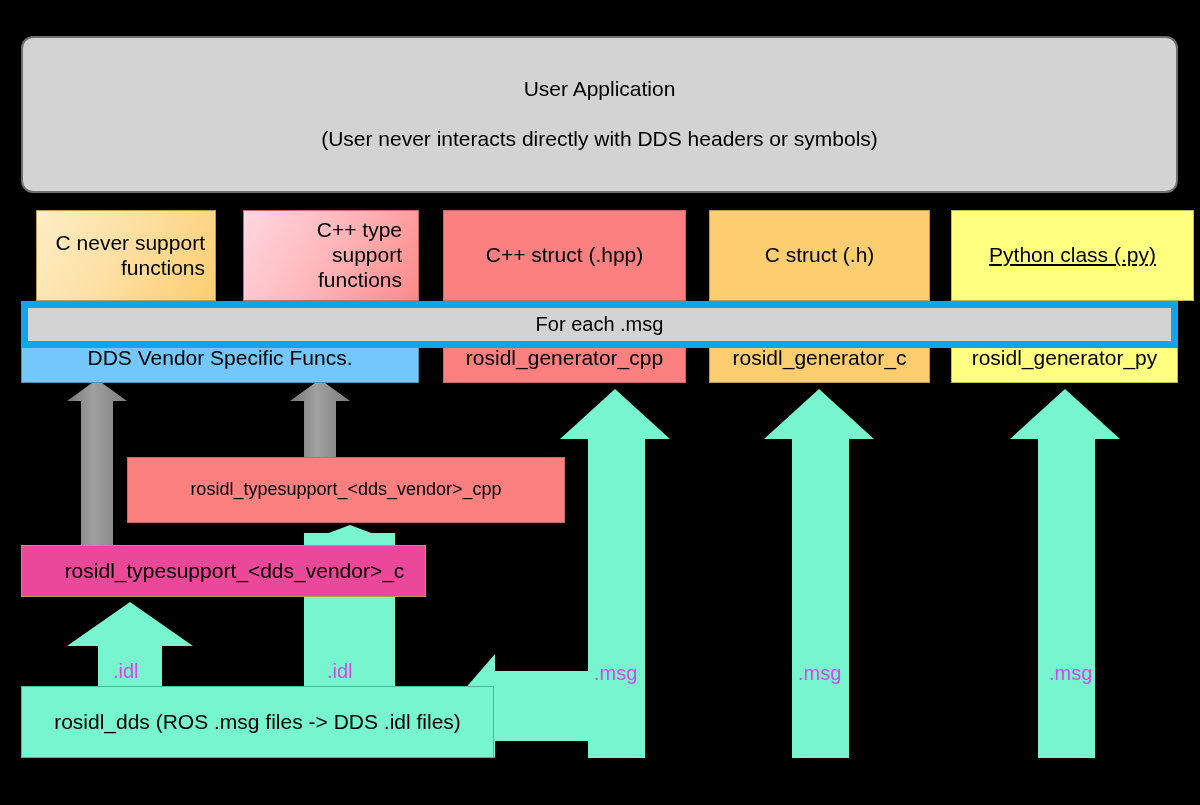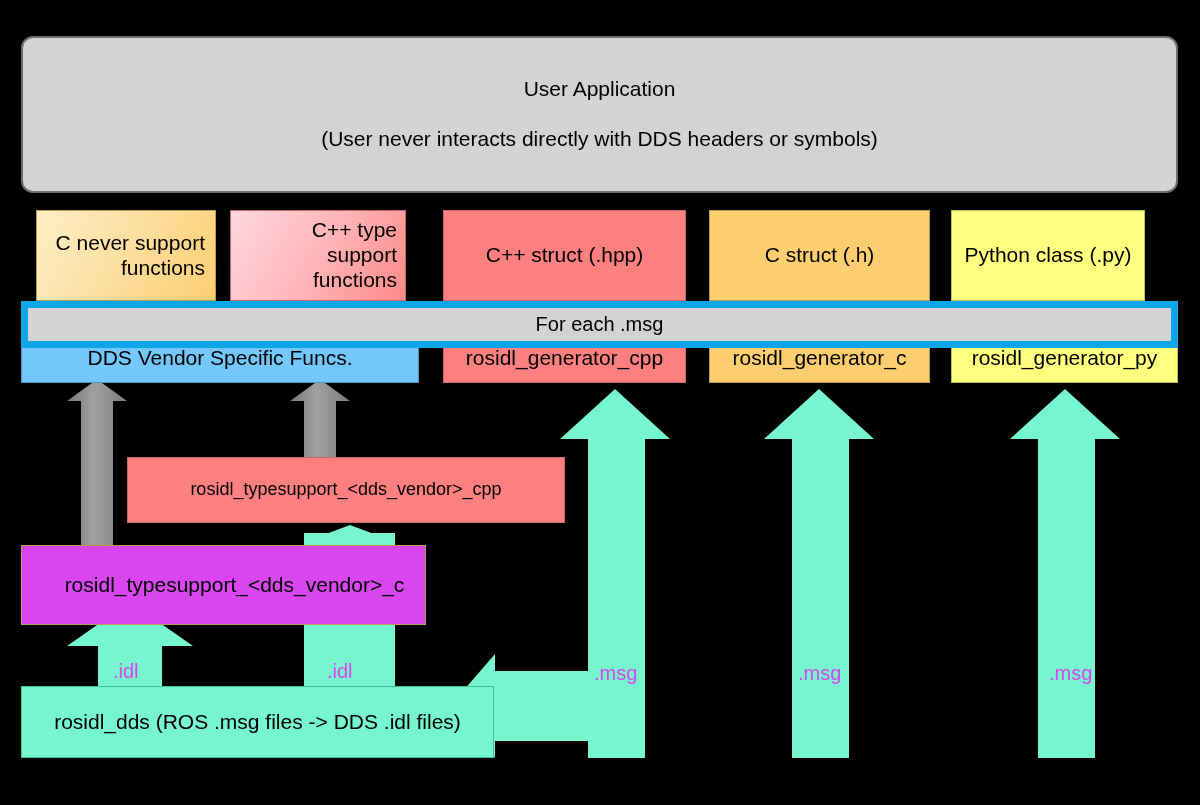--- a/index.html
+++ b/index.html
@@ -42,29 +42,29 @@
   
   .row1{ top:196px; height:91px; font-size:21px; }
   #c-type-support{
     left:36px; width:180px;
     background:linear-gradient(120deg,#fdeec4 0%,#fde0a4 45%,#fcce70 100%);
     justify-content:flex-end; text-align:right;
     padding-right:10px;
     border:1px solid #b89a52;
   }
   #cpp-type-support{
-    left:230px; width:176px;
+    left:243px; width:176px;
     background:linear-gradient(120deg,#ffd7df 0%,#ffb9bd 45%,#fc8a89 100%);
     justify-content:flex-end; text-align:right;
-    padding-right:8px;
+    padding-right:16px;
     border:1px solid #c46a6a;
   }
   #cpp-struct{ left:443px; width:243px; background:#fc8080; border:1px solid #c46a6a;}
   #c-struct{ left:709px; width:221px; background:#fcce70; border:1px solid #b89a52;}
-  #python-class{ left:951px; width:194px; background:#ffff80; border:1px solid #bdbd52;}
+  #python-class{ left:951px; width:243px; background:#ffff80; border:1px solid #bdbd52;text-decoration:underline;}
 
   
   #for-each-bar{
     left:21px; top:287px; width:1157px; height:47px;
     background:#d3d3d3;
     border:7px solid #0ea5e9;
     font-size:20px;
     z-index:6;
   }
 
@@ -75,22 +75,22 @@
   #rosidl-generator-c{ left:709px; width:221px; background:#fcce70; border:1px solid #b89a52;}
   #rosidl-generator-py{ left:951px; width:227px; background:#ffff80; border:1px solid #bdbd52;}
 
   
   #ts-vendor-cpp{
     left:127px; top:443px; width:438px; height:66px;
     background:#fc8080; border:1px solid #c46a6a;
     font-size:18px; z-index:8;
   }
   #ts-vendor-c{
-    left:21px; top:531px; width:405px; height:80px;
-    background:#d946ef; border:1px solid #b89a52;
+    left:21px; top:531px; width:405px; height:52px;
+    background:#ec4899; border:1px solid #b89a52;
     font-size:21px; z-index:8;padding-left:22px;
   }
   #rosidl-dds{
     left:21px; top:672px; width:473px; height:72px;
     background:#77f5ce; border:1px solid #3fbf9a;
     font-size:21px; z-index:8;
   }
 
   
   #arrow-layer{

